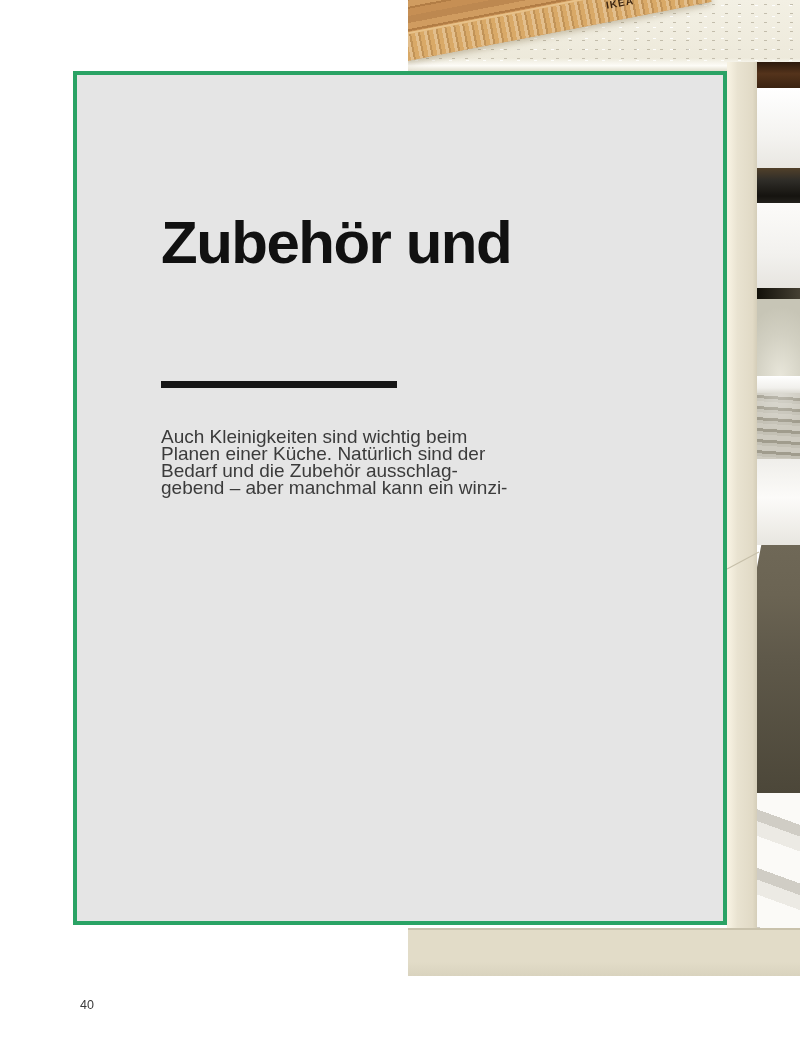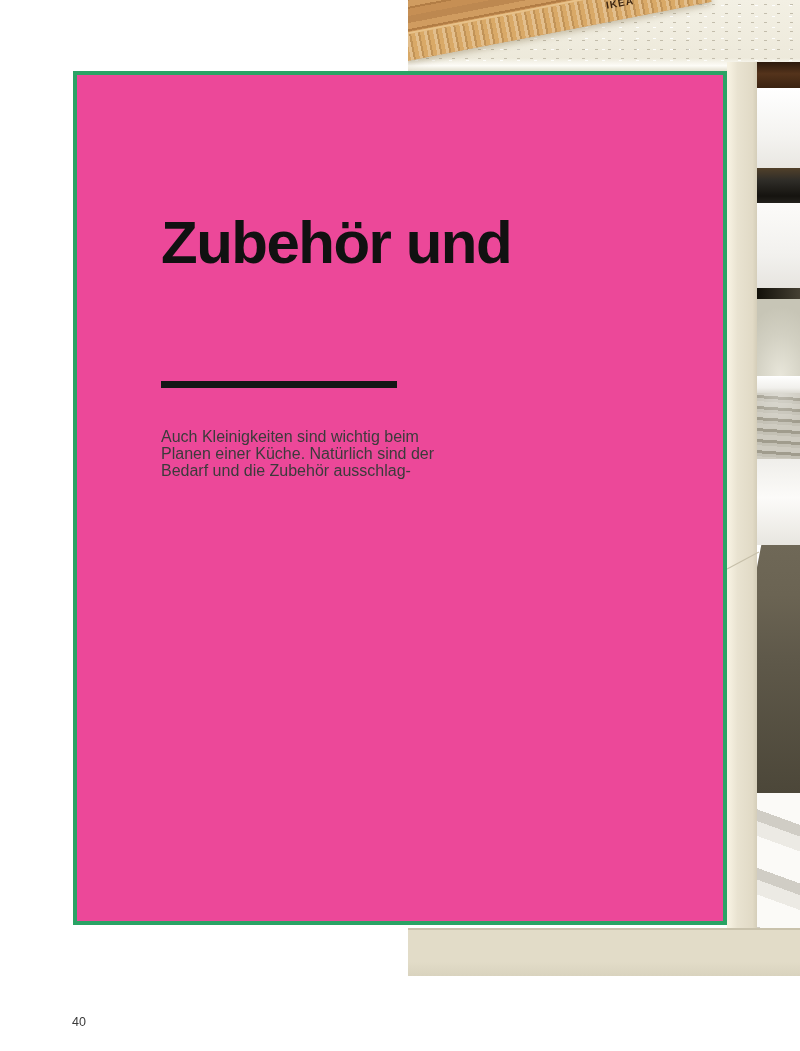--- a/index.html
+++ b/index.html
@@ -44,29 +44,29 @@
   .white-2{top:459px;height:86px;background:linear-gradient(180deg,#efeeea,#fcfbf9 45%,#e8e6e0);}
   .cavity{top:545px;height:248px;background:linear-gradient(180deg,#6f6857,var(--cavity,#6b6453) 20%,#5f594a 45%,#4c4739);
     clip-path:polygon(0 9%,10% 0,100% 0,100% 100%,0 100%);}
   .shelves{top:793px;height:142px;background:#d8d5ce;
     background-image:repeating-linear-gradient(200deg,#fbfaf7 0 30px,#d0cdc5 30px 41px,#eceae4 41px 55px);}
   .plinth{position:absolute;left:0;top:928px;width:392px;height:48px;
     background:linear-gradient(180deg,#c9c2ac 0 2px,var(--plinth,#e2dcc8) 2px 70%,#d9d3be);}
 
   
   .content-panel{position:absolute;left:73px;top:71px;width:654px;height:854px;box-sizing:border-box;
-    background:#ec4899;border:4px solid var(--frame-green,#2aa365);}
+    background:#e5e5e5;border:4px solid var(--frame-green,#2aa365);}
   .title{position:absolute;left:84px;top:133px;font-size:60px;line-height:69px;font-weight:700;
     color:var(--title-black,#111);letter-spacing:-1.5px;}
   .divider{position:absolute;left:84px;top:306px;width:236px;height:7px;background:#161616;}
-  .body-text{position:absolute;left:84px;top:353px;width:256px;font-size:16px;line-height:17px;
+  .body-text{position:absolute;left:84px;top:353px;width:256px;font-size:19px;line-height:17px;
     color:var(--body-gray,#3b3b3b);}
   .body-text div{white-space:nowrap;}
 
-  .page-number{position:absolute;left:72px;top:998px;font-size:12.5px;color:#3a3a3a;margin-top:17px;}
+  .page-number{position:absolute;left:80px;top:998px;font-size:12.5px;color:#3a3a3a;}
 </style>
 </head>
 <body>
 
 <div class="page">
 
   <div class="photo">
     <div class="countertop"></div>
     <div class="counter-edge"></div>
     <div class="board">
@@ -93,18 +93,19 @@
 
   <div class="content-panel">
     <div class="title">
       <div>Zubehör und</div>
     </div>
     <div class="divider"></div>
     <div class="body-text">
       <div>Auch Kleinigkeiten sind wichtig beim</div>
       <div>Planen einer Küche. Natürlich sind der</div>
       <div>Bedarf und die Zubehör ausschlag-</div>
+      <div>gebend – aber manchmal kann ein winzi-</div>
     </div>
   </div>
 
   <div class="page-number">40</div>
 
 </div>
 
 </body></html>

